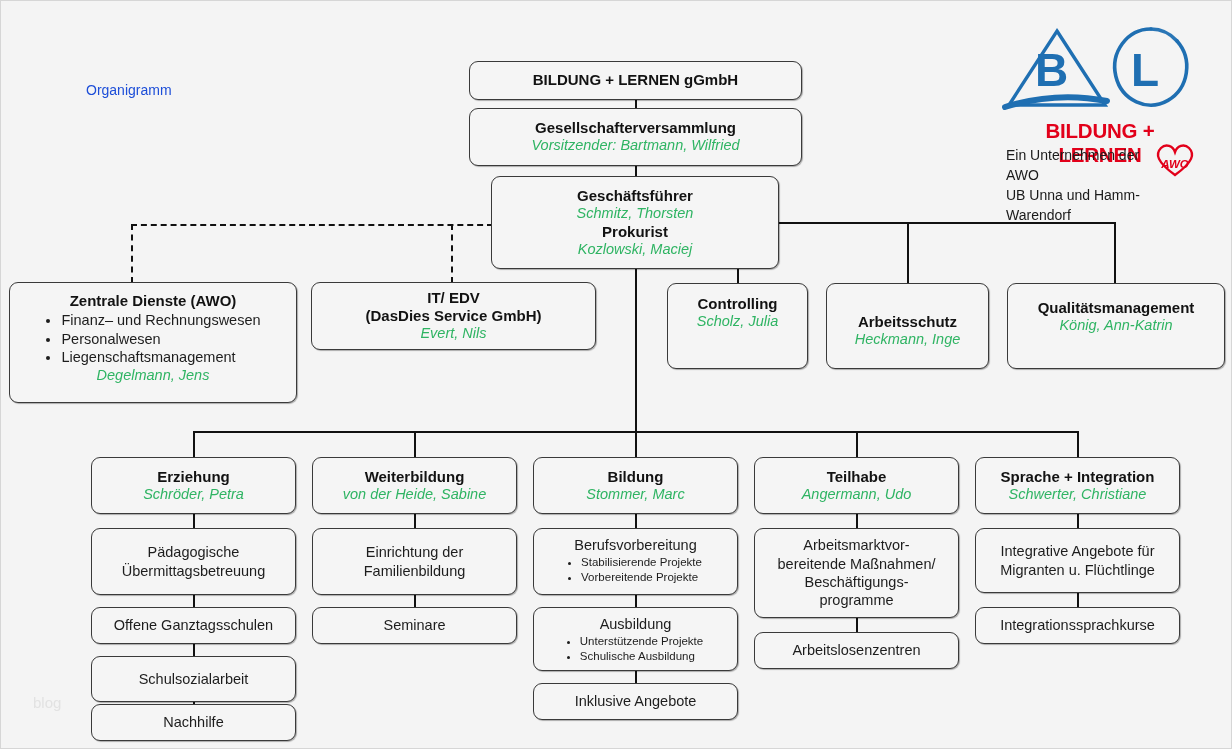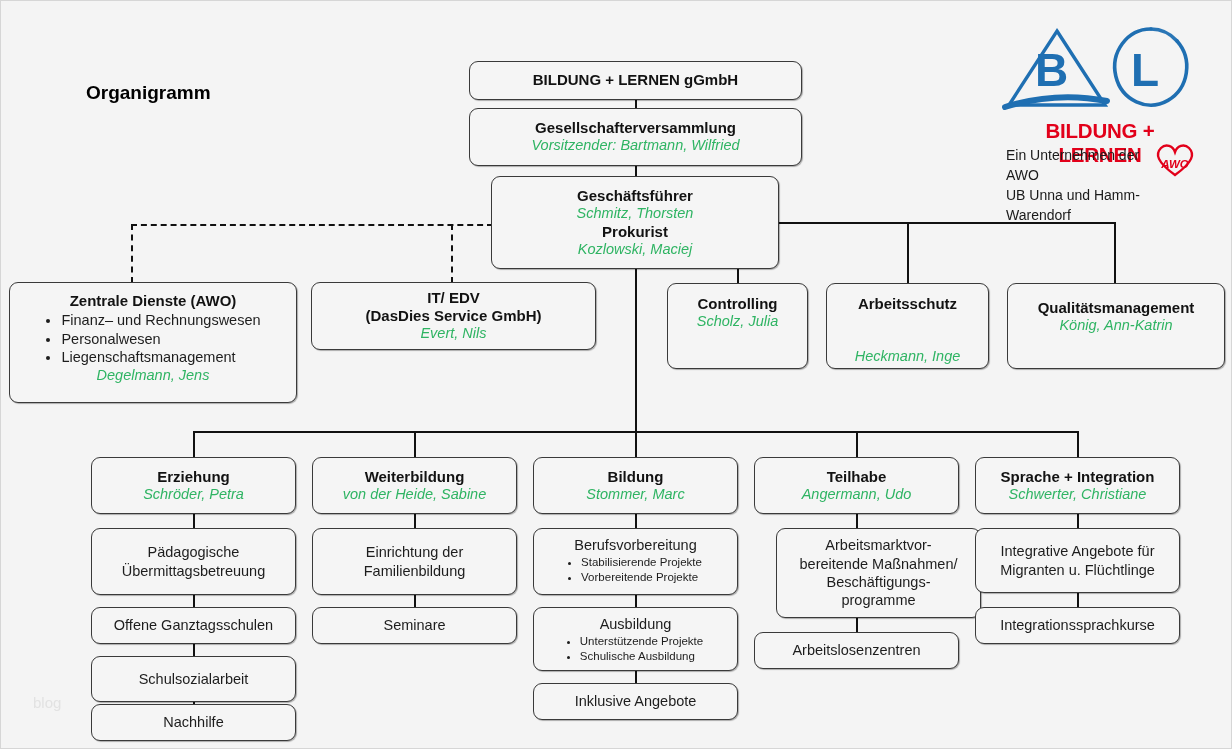--- a/index.html
+++ b/index.html
@@ -73,23 +73,23 @@
   .dash-h{
     position:absolute;height:0;border-top:2px dashed #111;z-index:1;
   }
   .dash-v{
     position:absolute;width:0;border-left:2px dashed #111;z-index:1;
   }
 
   
   #title{
     position:absolute;
-    font-weight:bold;
-    font-size:19px;
-    color:#000000;
+    font-weight:normal;
+    font-size:14px;
+    color:#1d4ed8;
     z-index:6;
   }
 
   
   #watermark{
     position:absolute;
     left:32px;top:693px;
     color:#e2e2e2;
     font-size:15px;
     z-index:2;
@@ -216,21 +216,21 @@
     <div class="t-bold">IT/ EDV</div>
     <div class="t-bold">(DasDies Service GmbH)</div>
     <div class="t-name">Evert, Nils</div>
   </div>
 
   <div class="node" style="left:666px;top:282px;width:141px;height:86px;justify-content:flex-start;padding-top:11px;">
     <div class="t-bold">Controlling</div>
     <div class="t-name">Scholz, Julia</div>
   </div>
 
-  <div class="node" style="left:825px;top:282px;width:163px;height:86px;justify-content:space-between;padding-top:11px;">
+  <div class="node" style="left:825px;top:282px;width:163px;height:86px;justify-content:center;padding-top:11px;">
     <div class="t-bold">Arbeitsschutz</div>
     <div class="t-name">Heckmann, Inge</div>
   </div>
 
   <div class="node" style="left:1006px;top:282px;width:218px;height:86px;justify-content:flex-start;padding-top:15px;">
     <div class="t-bold">Qualitätsmanagement</div>
     <div class="t-name">König, Ann-Katrin</div>
   </div>
 
   <div class="node" style="left:90px;top:456px;width:205px;height:57px;">
@@ -287,21 +287,21 @@
     <div class="t-plain">Ausbildung</div>
     <ul class="bul small t-small">
       <li>Unterstützende Projekte</li>
       <li>Schulische Ausbildung</li>
     </ul>
   </div>
   <div class="node" style="left:532px;top:682px;width:205px;height:37px;">
     <div class="t-plain">Inklusive Angebote</div>
   </div>
 
-  <div class="node" style="left:775px;top:527px;width:205px;height:90px;">
+  <div class="node" style="left:753px;top:527px;width:205px;height:90px;">
     <div class="t-plain" style="white-space:pre-line;">Arbeitsmarktvor-
 bereitende Maßnahmen/
 Beschäftigungs-
 programme</div>
   </div>
   <div class="node" style="left:753px;top:631px;width:205px;height:37px;">
     <div class="t-plain">Arbeitslosenzentren</div>
   </div>
 
   <div class="node" style="left:974px;top:527px;width:205px;height:65px;">

